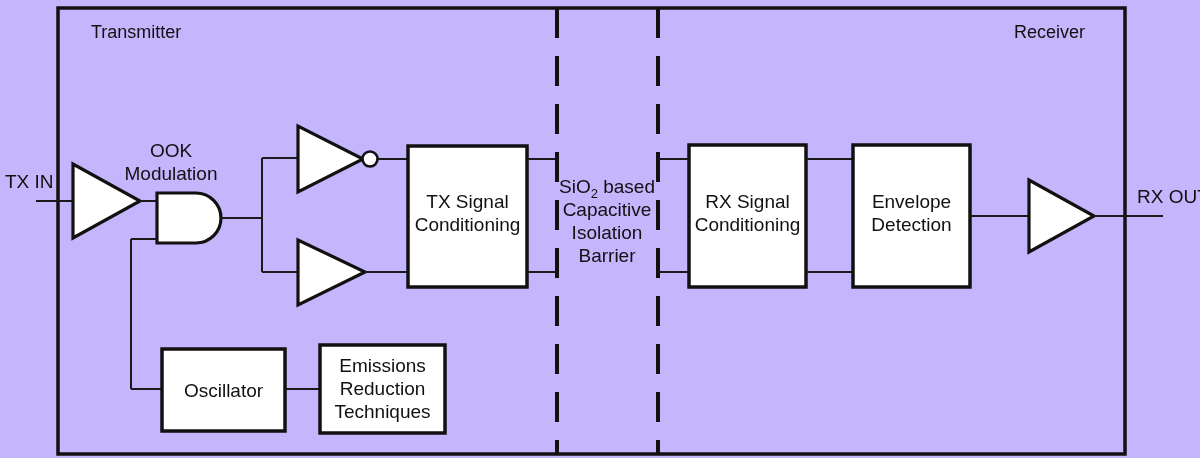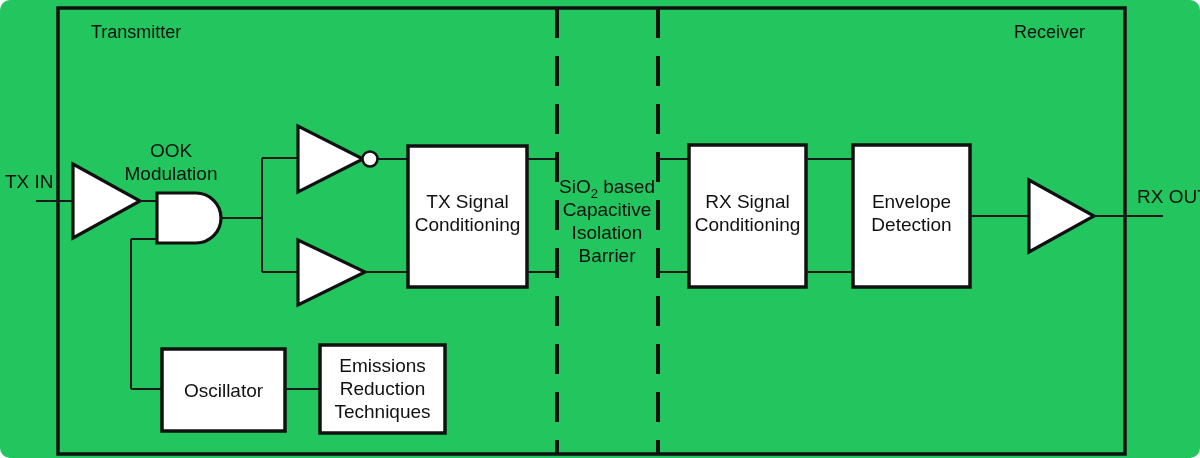--- a/index.html
+++ b/index.html
@@ -11,22 +11,21 @@
   body {
     width: 1200px;
     height: 458px;
     font-family: "Liberation Sans", sans-serif;
     overflow: hidden;
   }
   #diagram-root {
     position: relative;
     width: 1200px;
     height: 458px;
-    background: #22c55e;
-    border-radius: 10px;
+    background: #c4b5fd;
   }
   svg#block-diagram {
     display: block;
     width: 1200px;
     height: 458px;
   }
   .wire {
     stroke: #1a1a1a;
     stroke-width: 2;
     fill: none;

